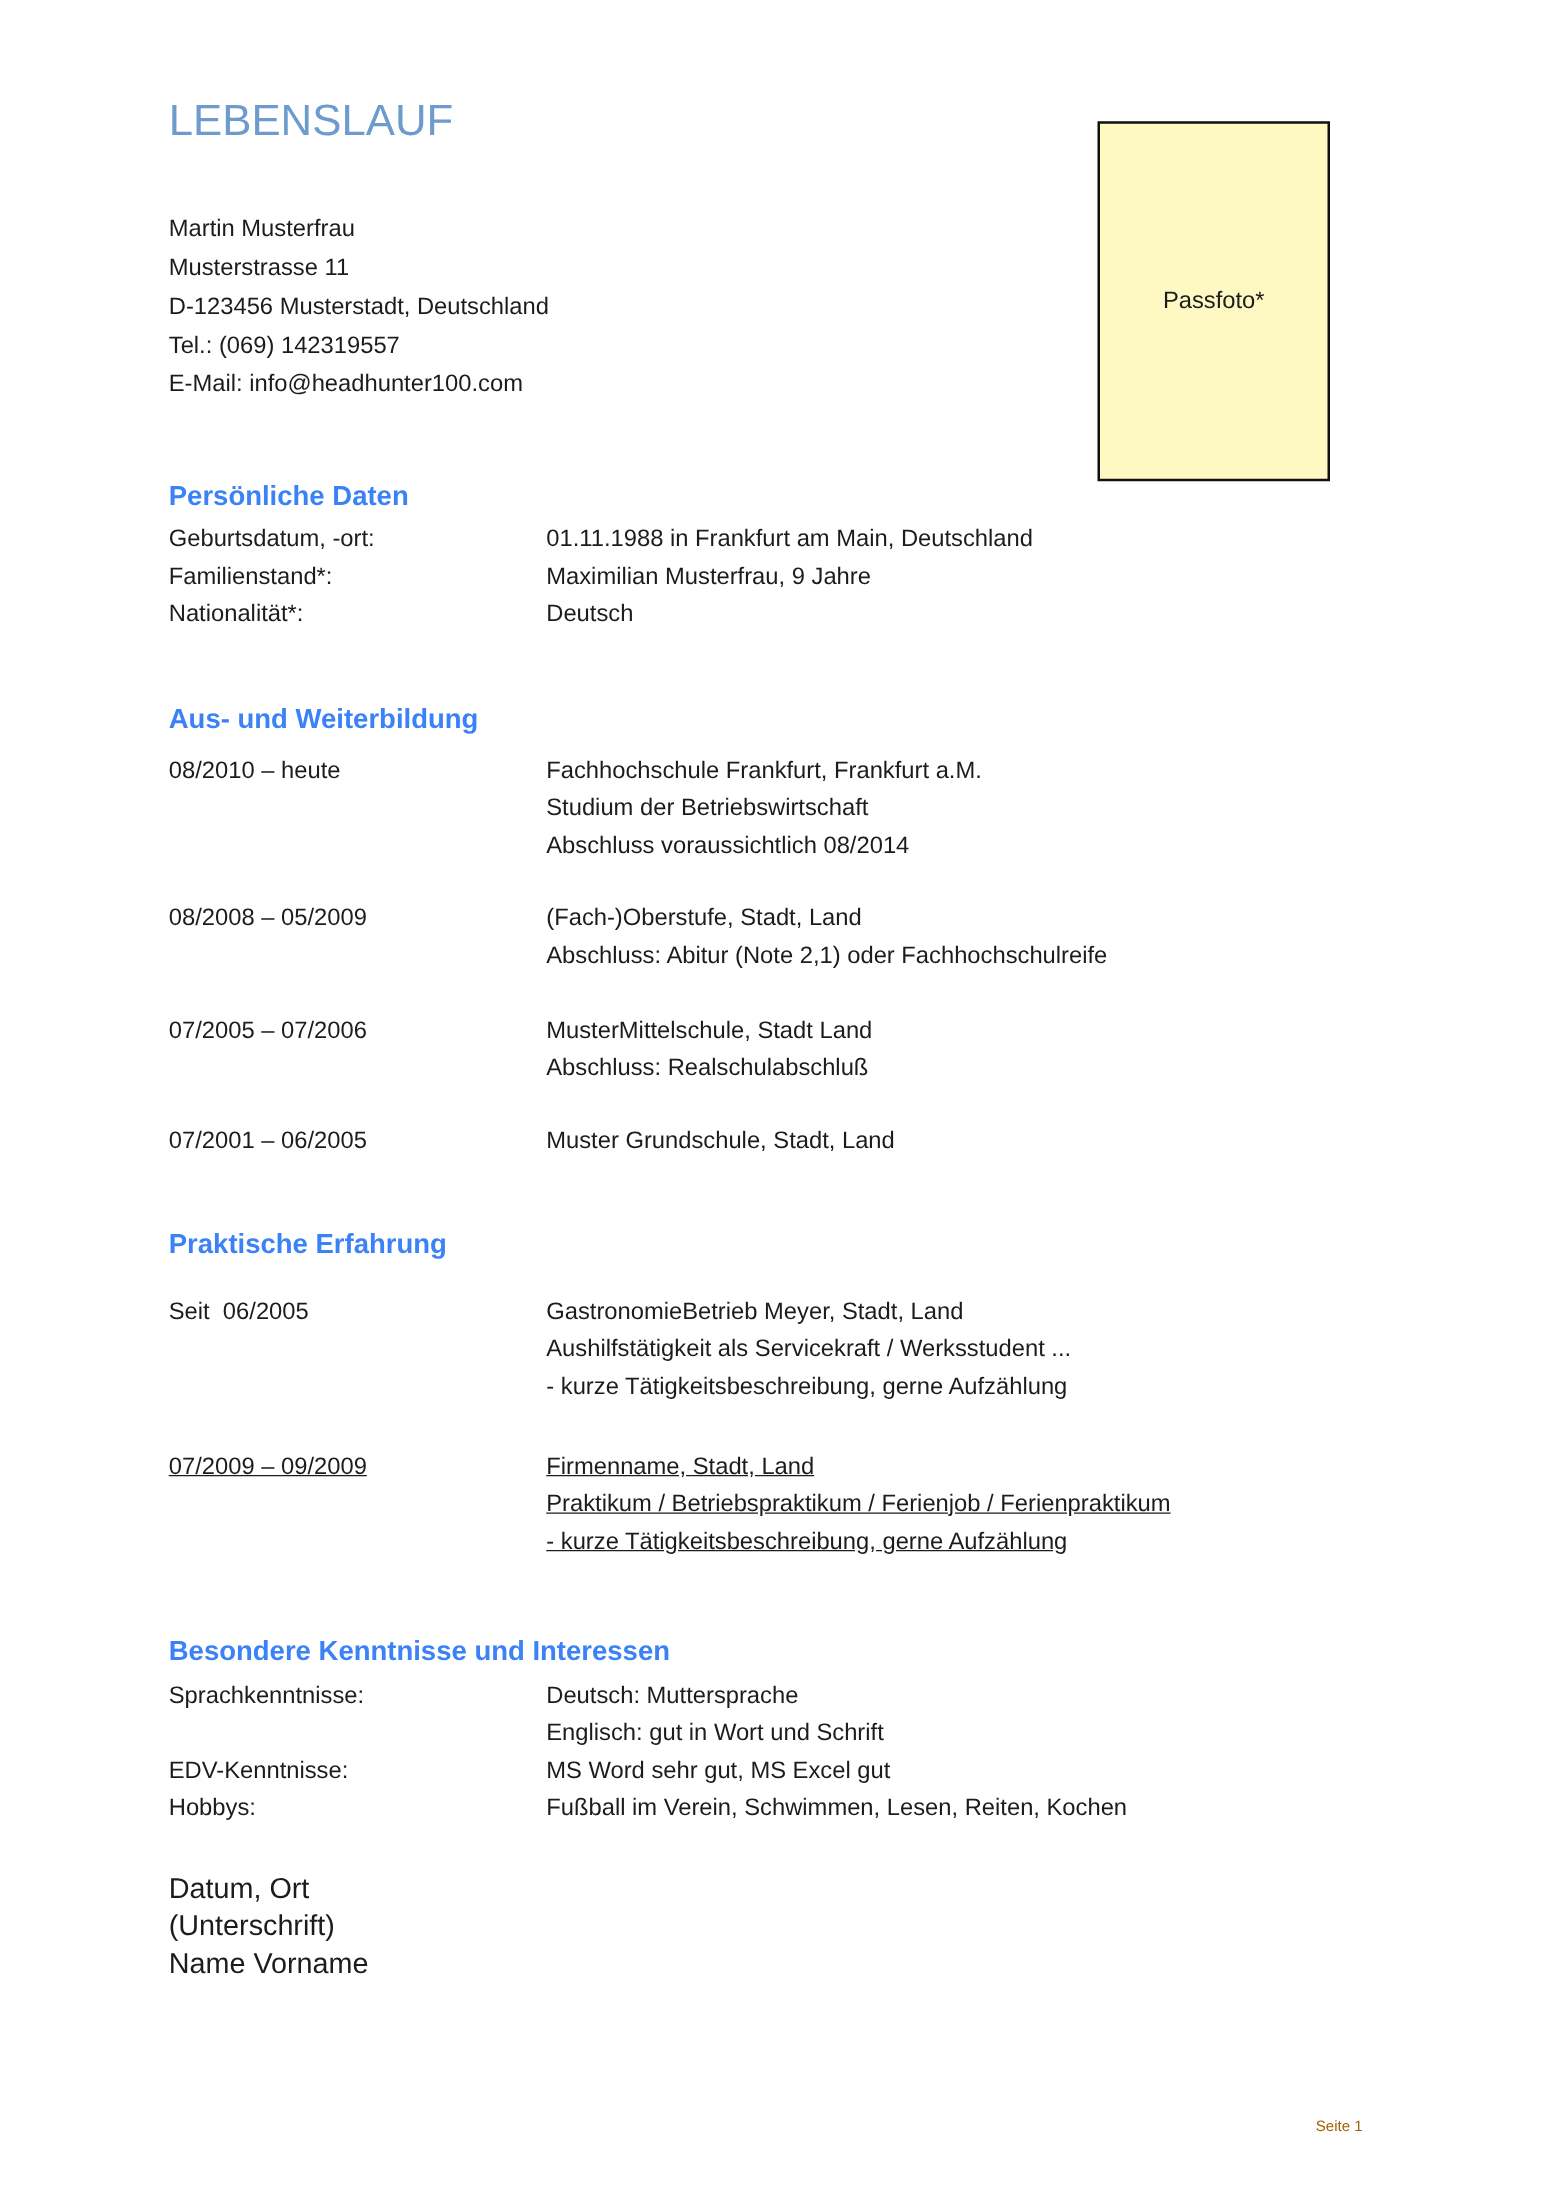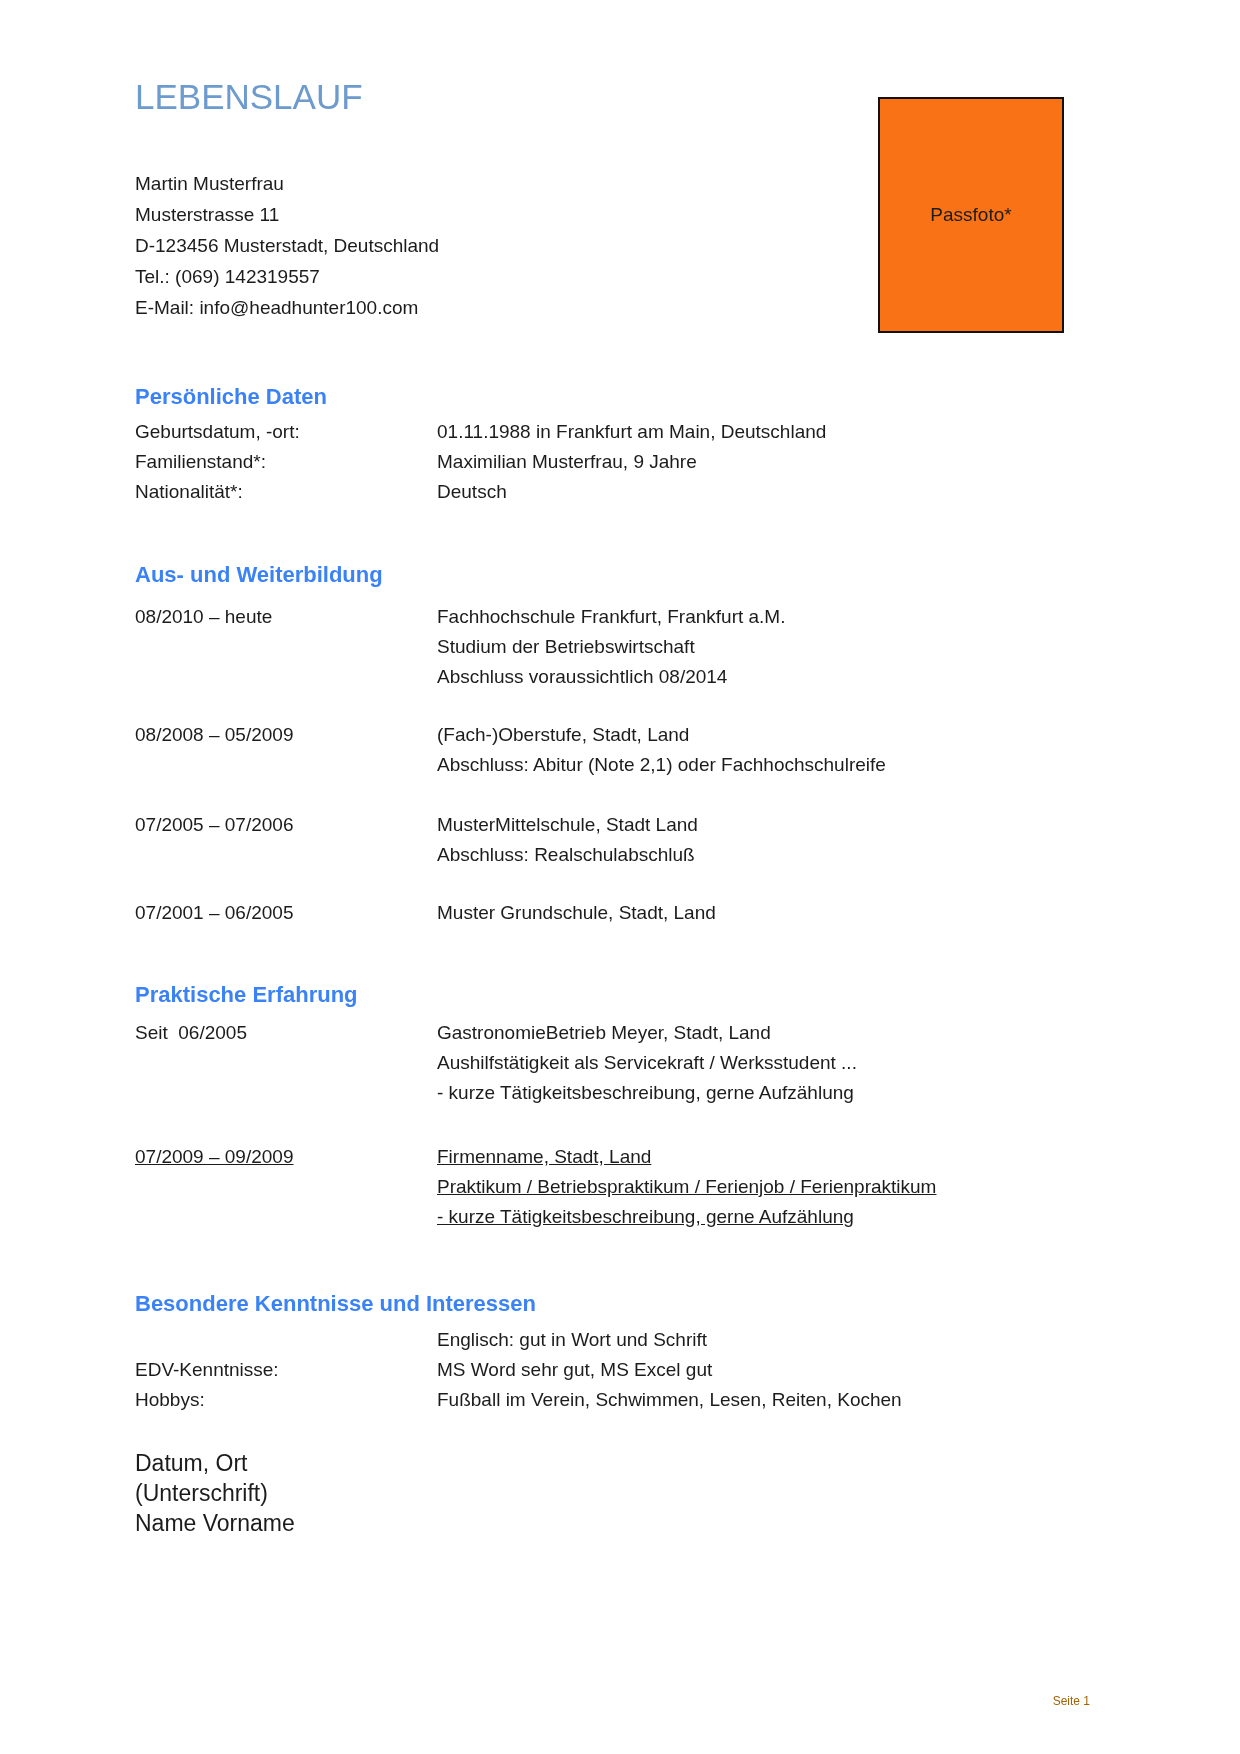--- a/index.html
+++ b/index.html
@@ -21,25 +21,25 @@
     line-height:38px;
     font-weight:400;
     color:#6D9BCD;
   }
 
   .contact { margin-top:52px; font-size:19px; line-height:31px; }
 
   .passfoto {
     position:absolute;
     left:878px; top:97px;
-    width:186px; height:236px;
+    width:186px; height:288px;
     border:2px solid #111111;
     display:flex; align-items:center; justify-content:center;
     font-size:19px; color:#1c1c1c;
-    background:#f97316;
+    background:#fef9c3;
   }
 
   .section-heading {
     font-size:22px;
     line-height:24px;
     font-weight:700;
     color:#3b82f6;
   }
 
   .grid-row, .entry {
@@ -53,21 +53,21 @@
   #sec-personal  { margin-top:62px; }
   #personal-rows { margin-top:8px; }
 
   #sec-education { margin-top:56px; }
   .edu-entry-1 { margin-top:15px; }
   .edu-entry-2 { margin-top:28px; }
   .edu-entry-3 { margin-top:30px; }
   .edu-entry-4 { margin-top:28px; }
 
   #sec-exp { margin-top:55px; }
-  .exp-entry-1 { margin-top:11px; }
+  .exp-entry-1 { margin-top:28px; }
   .exp-entry-2 { margin-top:34px;text-decoration:underline; }
 
   #sec-skills  { margin-top:60px; }
   #skills-rows { margin-top:9px; }
 
   .signature { margin-top:33px; font-size:23px; line-height:30px; }
 
   .page-num {
     position:absolute;
     top:1694px; right:150px;
@@ -169,20 +169,24 @@
           <div>Praktikum / Betriebspraktikum / Ferienjob / Ferienpraktikum</div>
           <div>- kurze Tätigkeitsbeschreibung, gerne Aufzählung</div>
         </div>
       </div>
     </div>
 
     <div id="sec-skills">
       <div class="section-heading">Besondere Kenntnisse und Interessen</div>
       <div id="skills-rows">
         <div class="grid-row">
+          <div class="row-label">Sprachkenntnisse:</div>
+          <div class="row-value">Deutsch: Muttersprache</div>
+        </div>
+        <div class="grid-row">
           <div class="row-label"></div>
           <div class="row-value">Englisch: gut in Wort und Schrift</div>
         </div>
         <div class="grid-row">
           <div class="row-label">EDV-Kenntnisse:</div>
           <div class="row-value">MS Word sehr gut, MS Excel gut</div>
         </div>
         <div class="grid-row">
           <div class="row-label">Hobbys:</div>
           <div class="row-value">Fußball im Verein, Schwimmen, Lesen, Reiten, Kochen</div>

